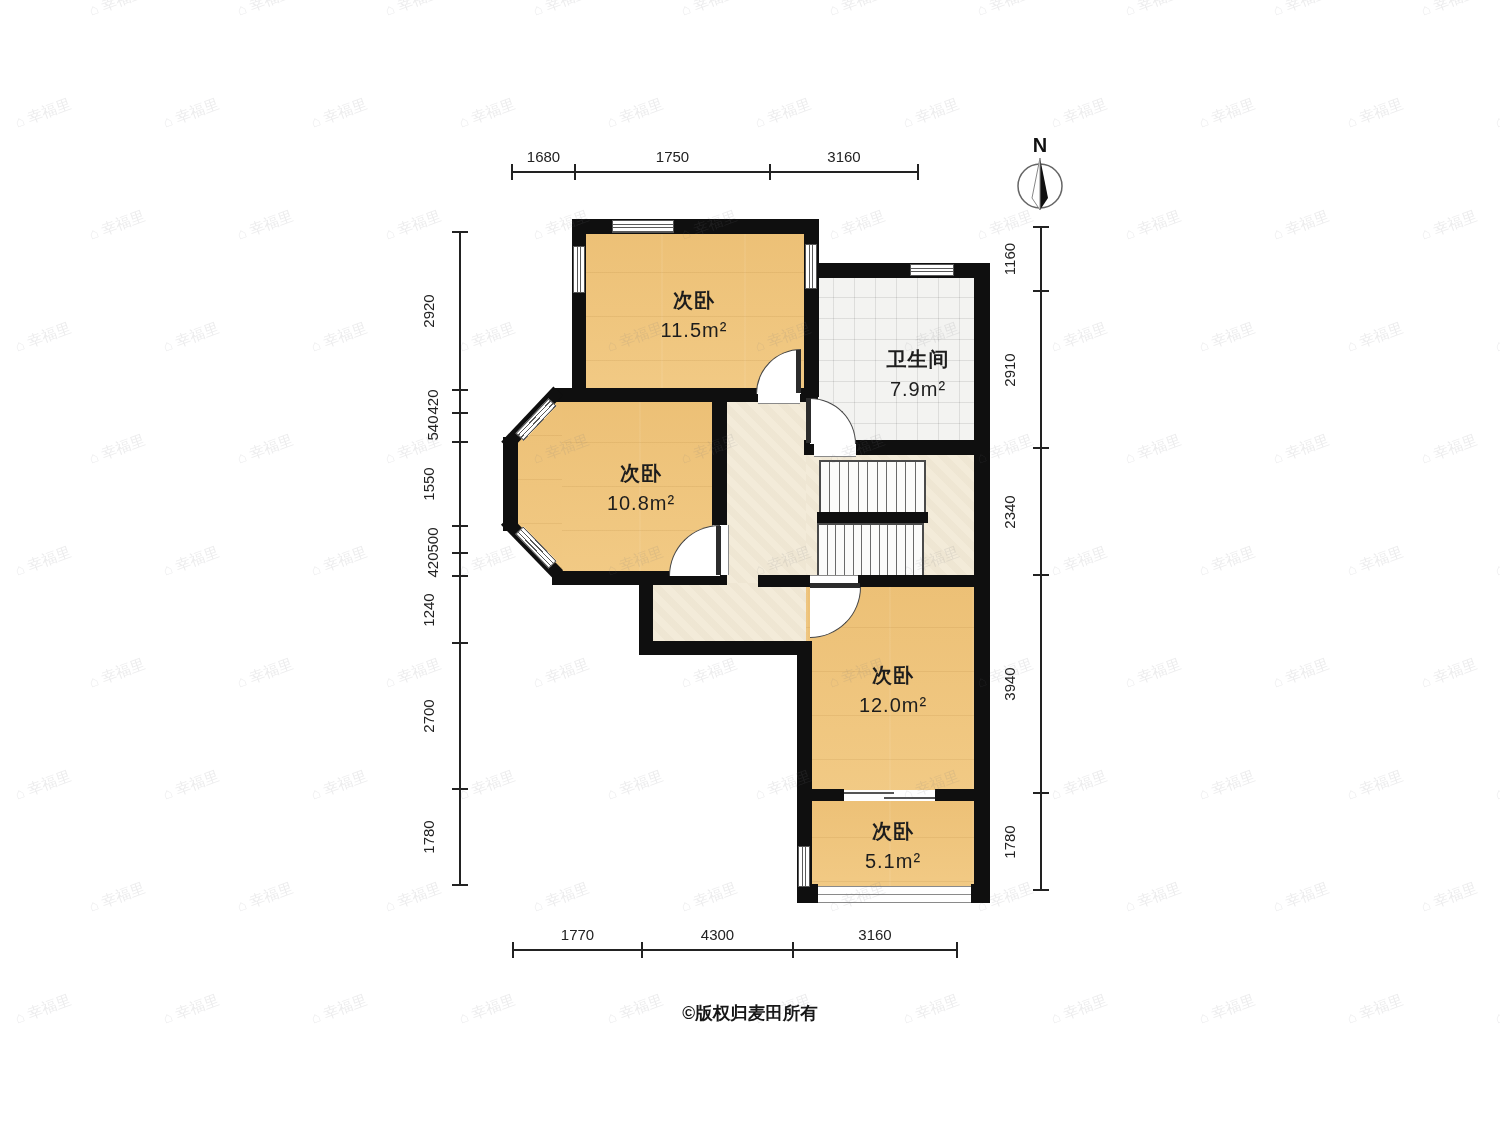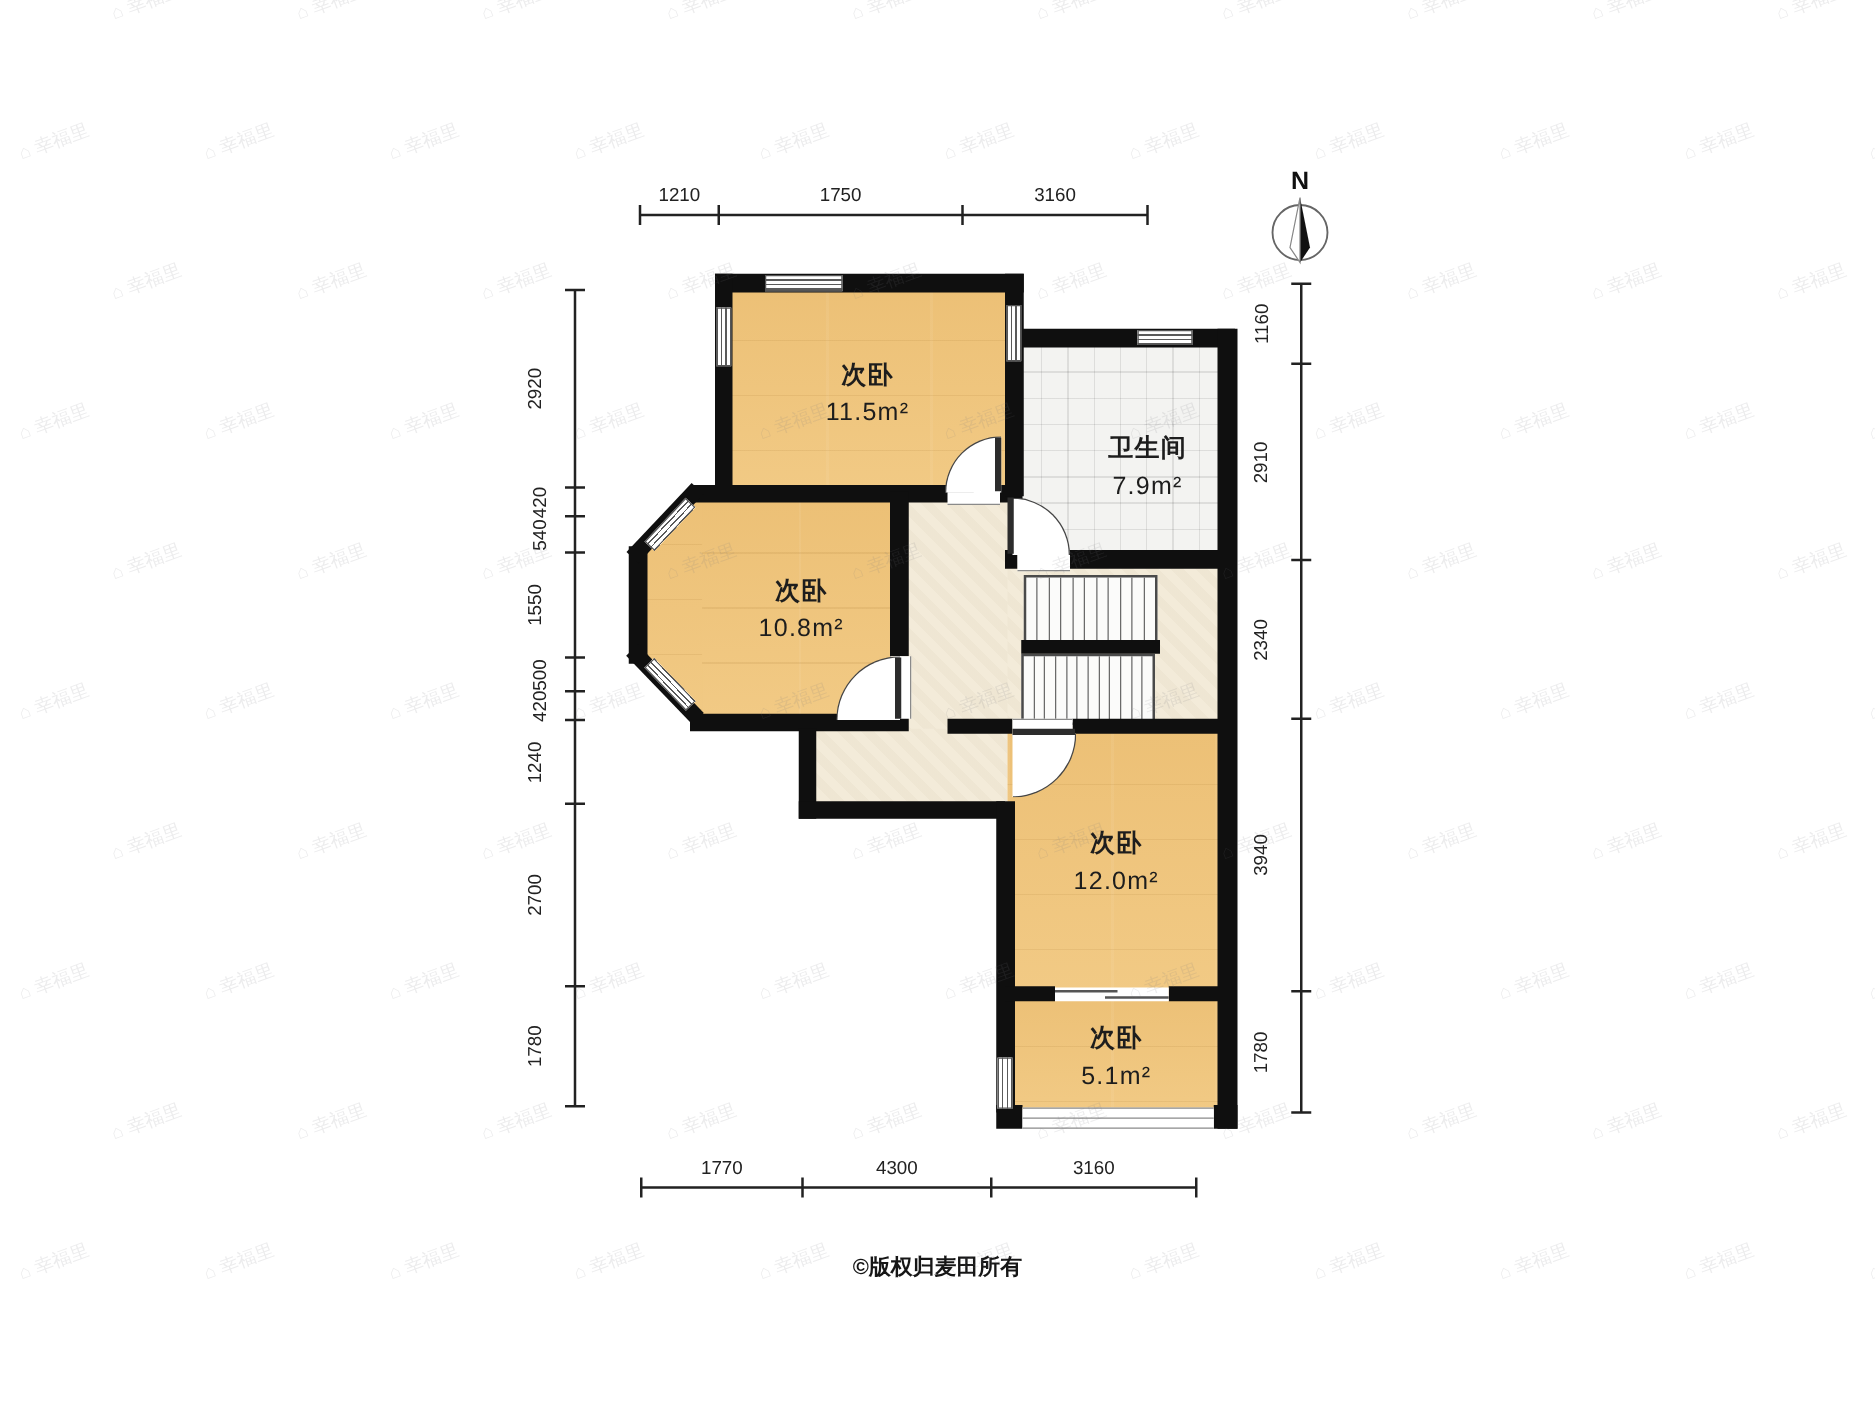--- a/index.html
+++ b/index.html
@@ -176,21 +176,21 @@
   <div class="abs" id="footnote">
     <span>©版权归麦田所有</span>
   </div>
 
   <div id="dims-layer">
       <div class="abs dim-line" style="left: 512px; top: 171px; width: 406px; height: 2px;"></div>
       <div class="abs dim-tick" style="left: 511px; top: 164px; width: 2px; height: 16px;"></div>
       <div class="abs dim-tick" style="left: 574px; top: 164px; width: 2px; height: 16px;"></div>
       <div class="abs dim-tick" style="left: 769px; top: 164px; width: 2px; height: 16px;"></div>
       <div class="abs dim-tick" style="left: 917px; top: 164px; width: 2px; height: 16px;"></div>
-      <div class="abs dim-label" style="left: 543.5px; top: 148px; transform: translateX(-50%);">1210</div>
+      <div class="abs dim-label" style="left: 543.5px; top: 148px; transform: translateX(-50%);">1680</div>
       <div class="abs dim-label" style="left: 672.5px; top: 148px; transform: translateX(-50%);">1750</div>
       <div class="abs dim-label" style="left: 844px; top: 148px; transform: translateX(-50%);">3160</div>
       <div class="abs dim-line" style="left: 513px; top: 949px; width: 444px; height: 2px;"></div>
       <div class="abs dim-tick" style="left: 512px; top: 942px; width: 2px; height: 16px;"></div>
       <div class="abs dim-tick" style="left: 641px; top: 942px; width: 2px; height: 16px;"></div>
       <div class="abs dim-tick" style="left: 792px; top: 942px; width: 2px; height: 16px;"></div>
       <div class="abs dim-tick" style="left: 956px; top: 942px; width: 2px; height: 16px;"></div>
       <div class="abs dim-label" style="left: 577.5px; top: 926px; transform: translateX(-50%);">1770</div>
       <div class="abs dim-label" style="left: 717.5px; top: 926px; transform: translateX(-50%);">4300</div>
       <div class="abs dim-label" style="left: 875px; top: 926px; transform: translateX(-50%);">3160</div>

